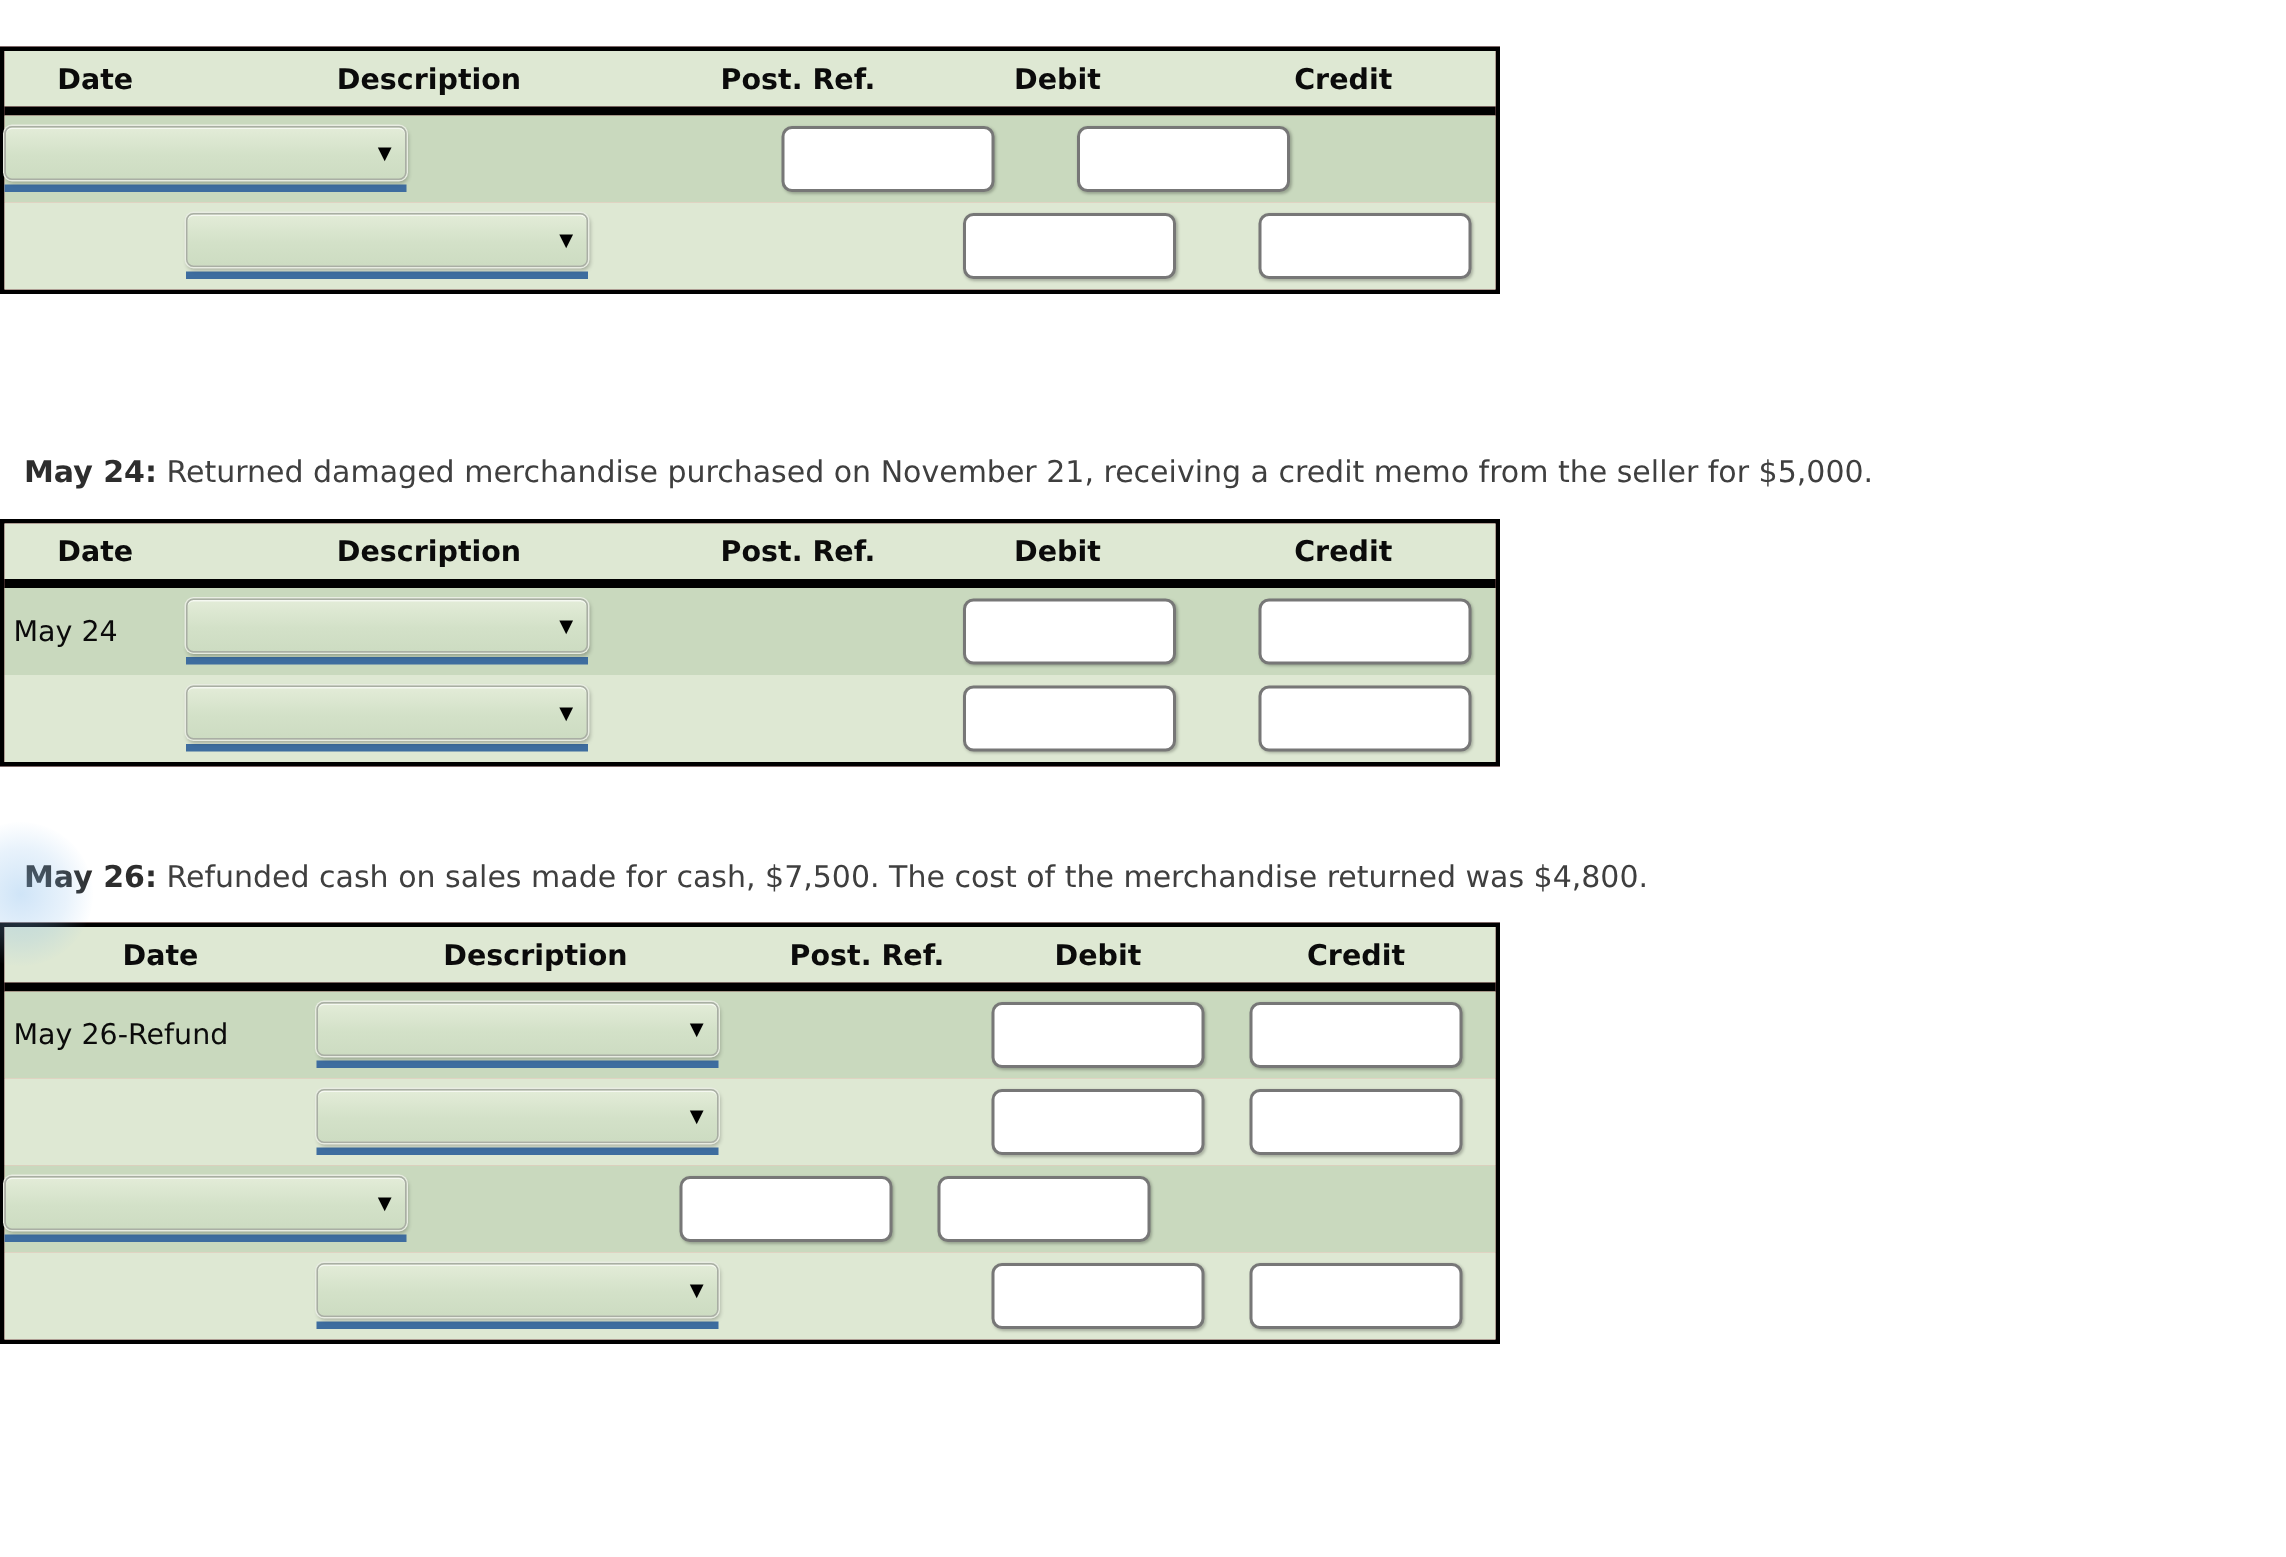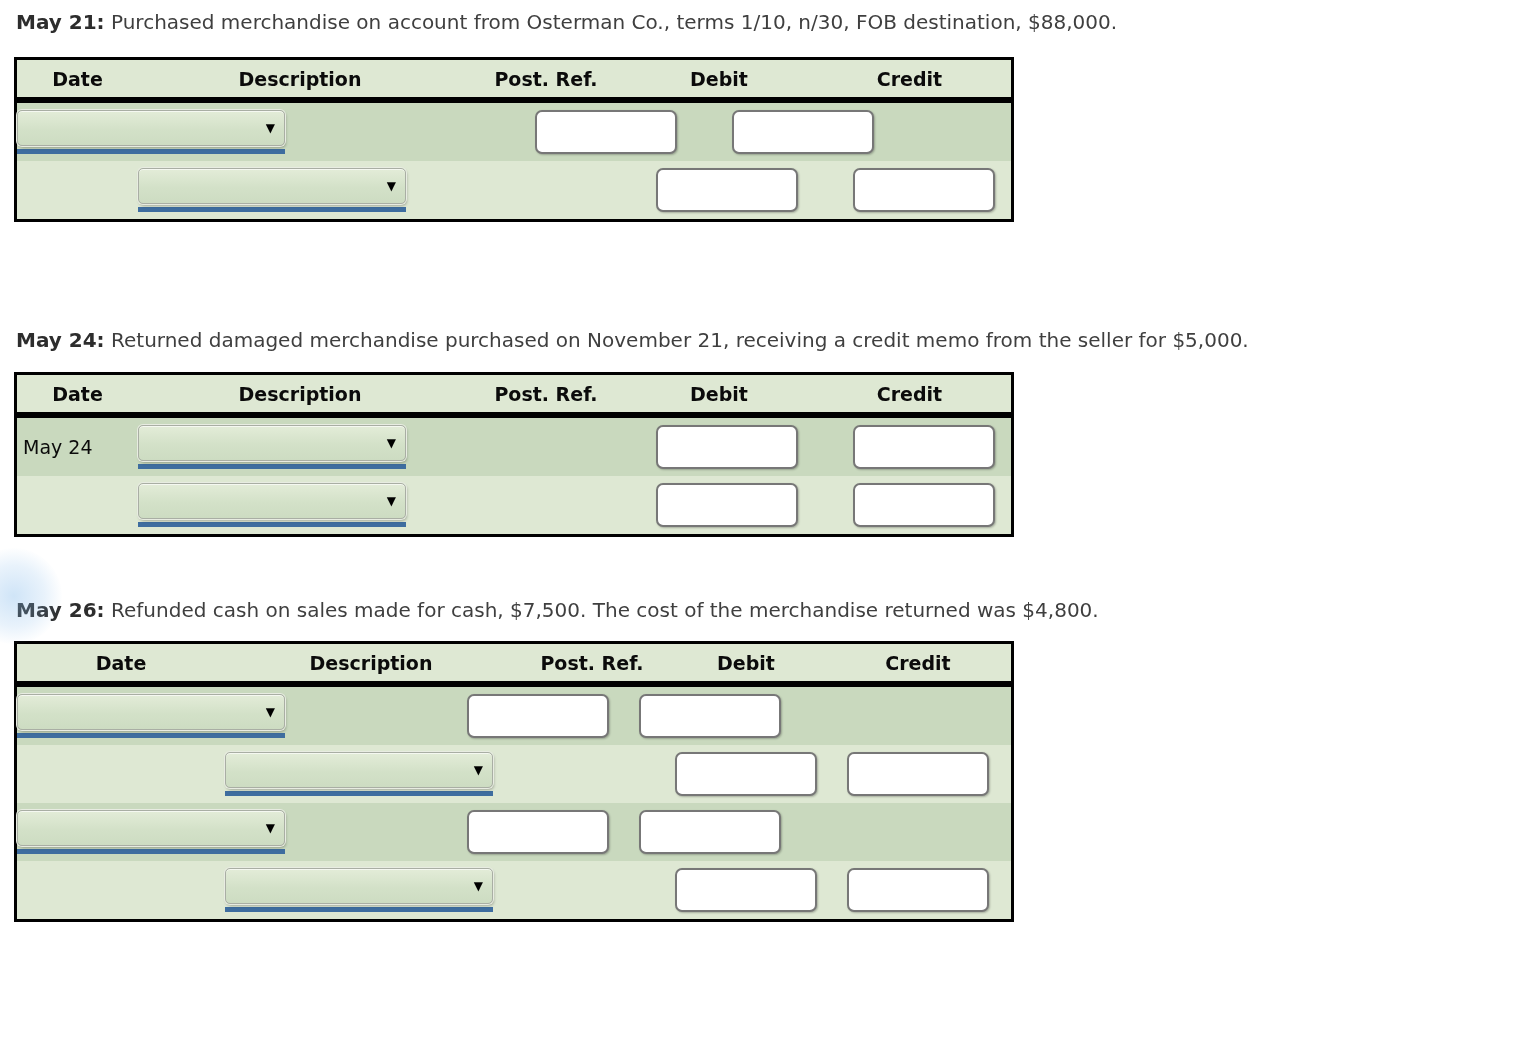--- a/index.html
+++ b/index.html
@@ -31,21 +31,20 @@
 
   .intro {
     margin: 0 20px 0 16px;
     font-size: 20px;
     line-height: 26px;
     color: #3f3f3f;
   }
   .intro strong { color: #2d2d2d; font-weight: bold; }
 
   .journal {
-    margin-left: 14px;
     width: 1000px;
     border: 3px solid #000000;
     box-sizing: border-box;
     background: #fca5a5;
   }
   .t1 { margin-top: 22px; }
   .p2 { margin-top: 105px; }
   .t2 { margin-top: 19px; }
   .p3 { margin-top: 60px; }
   .t3 { margin-top: 18px; }
@@ -143,22 +142,20 @@
     box-sizing: border-box;
     outline: none;
   }
 </style>
 </head>
 <body>
 
 <div class="glow"></div>
 
 <section>
-  <p class="intro"><strong>May 21:</strong>
-    <span>Purchased merchandise on account from Osterman Co., terms 1/10, n/30, FOB destination, $88,000.</span></p>
 
   <div class="journal tbl-a t1">
     <div class="jhead">
       <div class="hcell c1">Date</div>
       <div class="hcell c2">Description</div>
       <div class="hcell c3">Post. Ref.</div>
       <div class="hcell c4">Debit</div>
       <div class="hcell c5">Credit</div>
     </div>
     <div class="jsep"></div>
@@ -268,20 +265,21 @@
     <div class="jhead">
       <div class="hcell c1">Date</div>
       <div class="hcell c2">Description</div>
       <div class="hcell c3">Post. Ref.</div>
       <div class="hcell c4">Debit</div>
       <div class="hcell c5">Credit</div>
     </div>
     <div class="jsep"></div>
 
     <div class="jrow row-dark">
+      <div class="cell c1 date-cell">May 26-Refund</div>
       <div class="cell c2">
         <div class="select-wrap">
           <div class="select">
             <span class="sel-value"></span>
             <span class="arrow">▼</span>
           </div>
           <div class="underline"></div>
         </div>
       </div>
       <div class="cell c3"></div>

